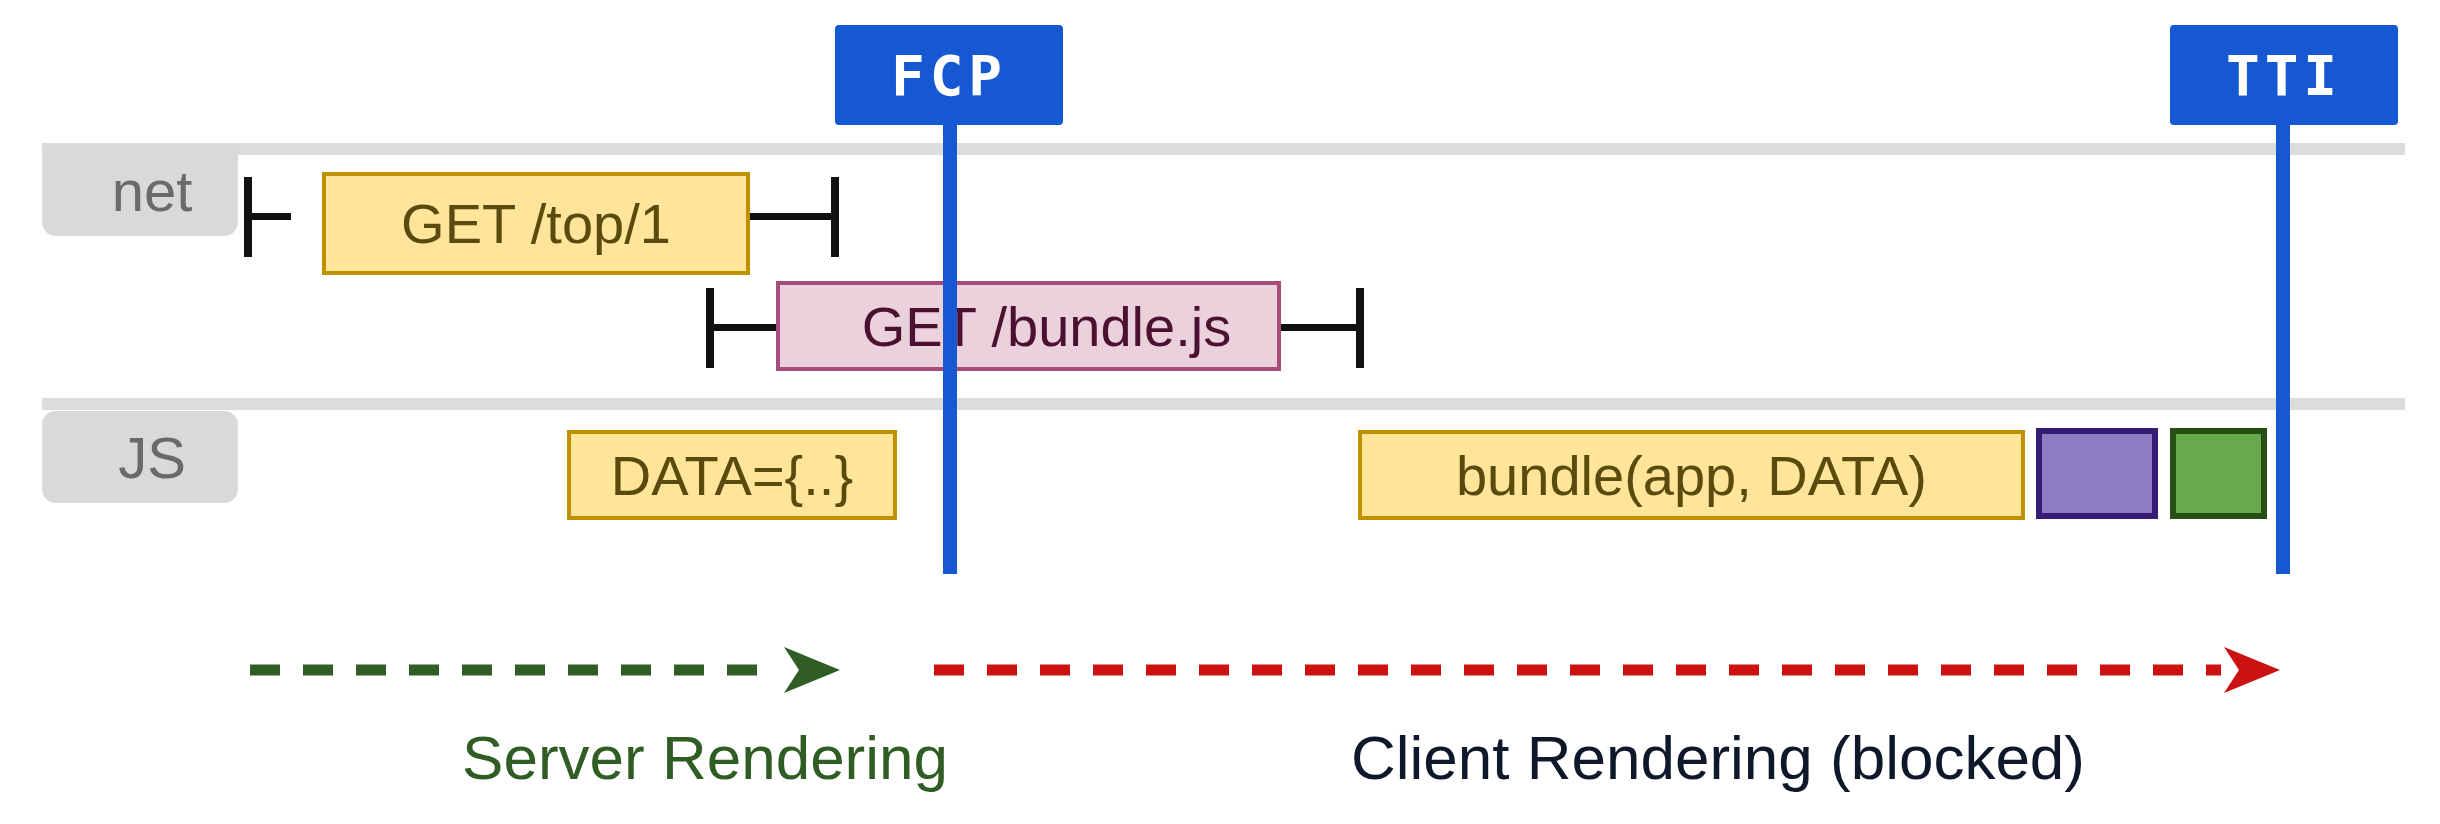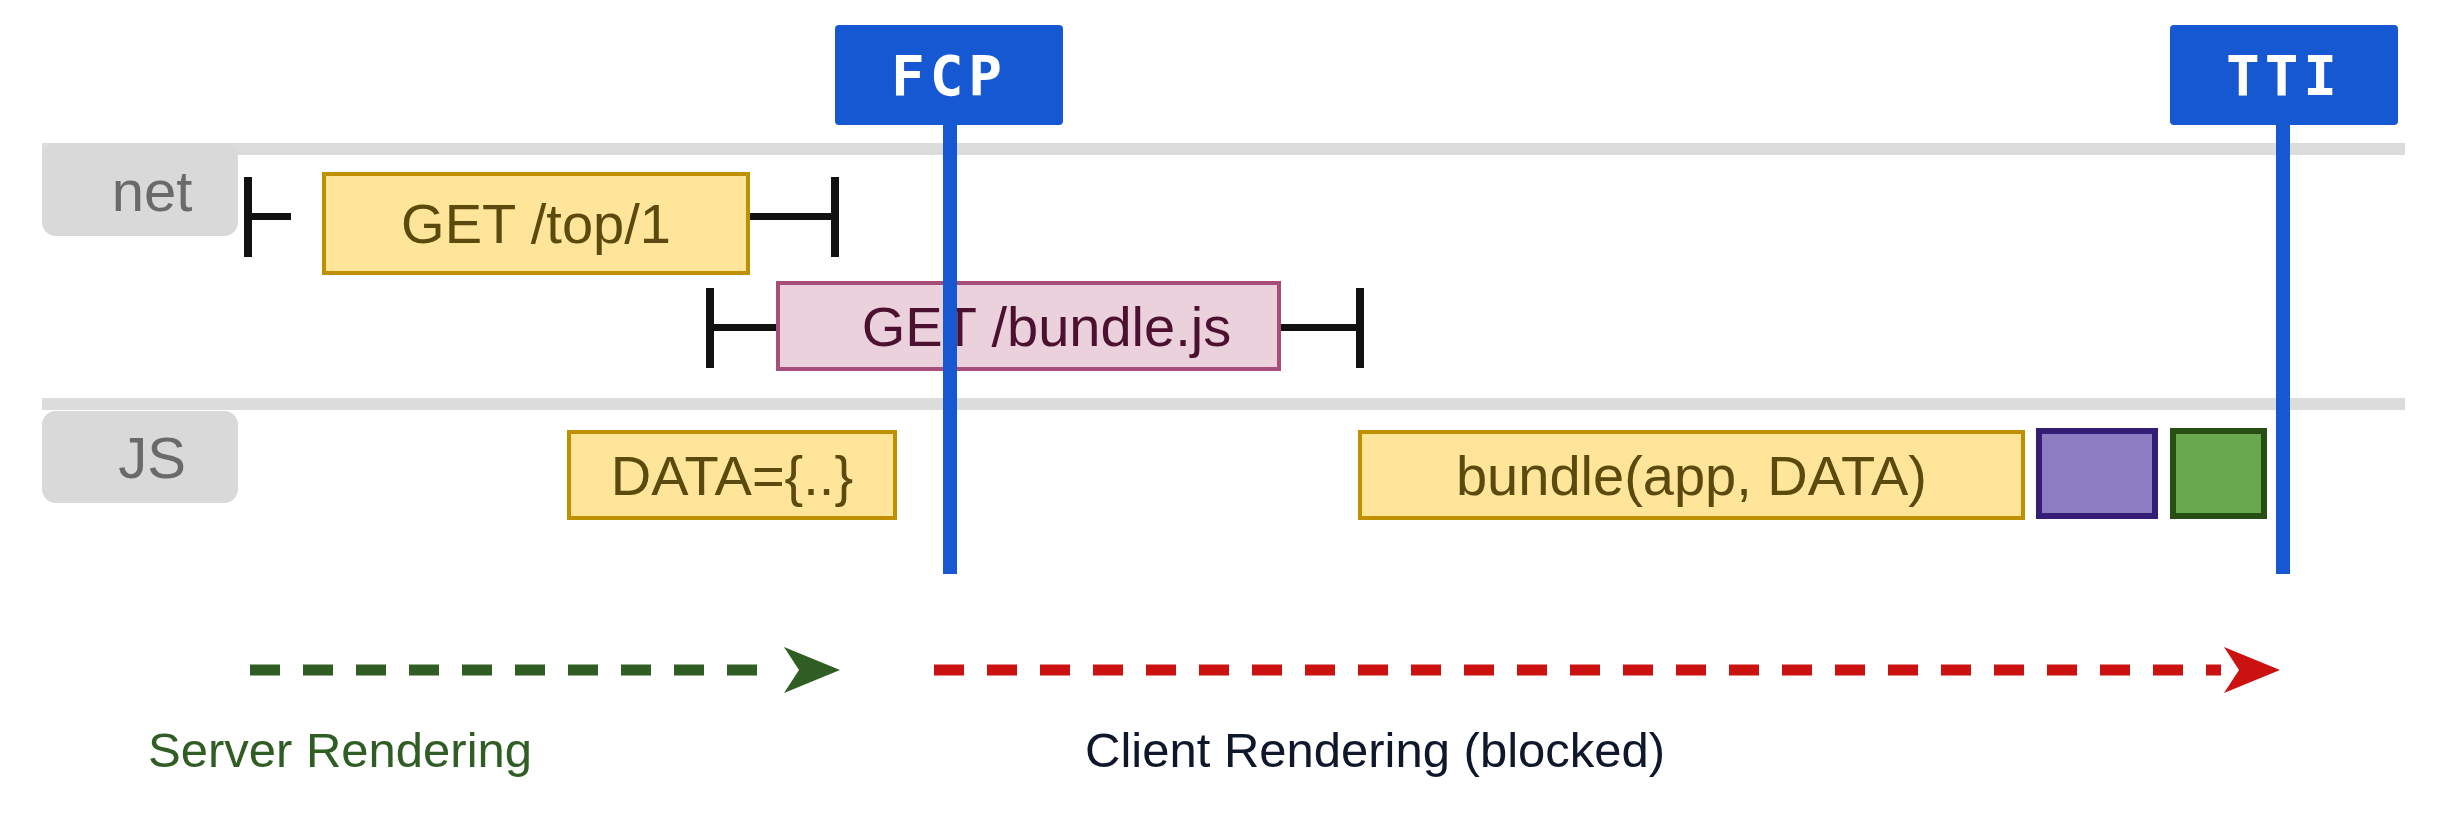--- a/index.html
+++ b/index.html
@@ -44,21 +44,21 @@
     position:absolute;top:25px;width:228px;height:100px;background:#1558d2;border-radius:4px;
     color:#ffffff;font-family:"DejaVu Sans Mono",monospace;font-weight:bold;font-size:56px;
     letter-spacing:5px;display:flex;align-items:center;justify-content:center;z-index:5;
   }
   #fcp-badge{left:835px;}
   #tti-badge{left:2170px;}
   
   .phase-arrow{position:absolute;top:638px;z-index:2;}
   #server-arrow{left:240px;}
   #client-arrow{left:925px;}
-  .phase-caption{position:absolute;top:722px;font-size:49px;text-align:left;z-index:2;}
+  .phase-caption{position:absolute;top:722px;font-size:62px;text-align:right;z-index:2;}
   #server-caption{left:148px;width:800px;color:#2f5d23;}
   #client-caption{left:1085px;width:1000px;color:#0f172a;}
 </style>
 </head>
 <body>
 
 <div id="canvas">
 
   <div class="lane-line" id="net-line"></div>
   <div class="lane-line" id="js-line"></div>

